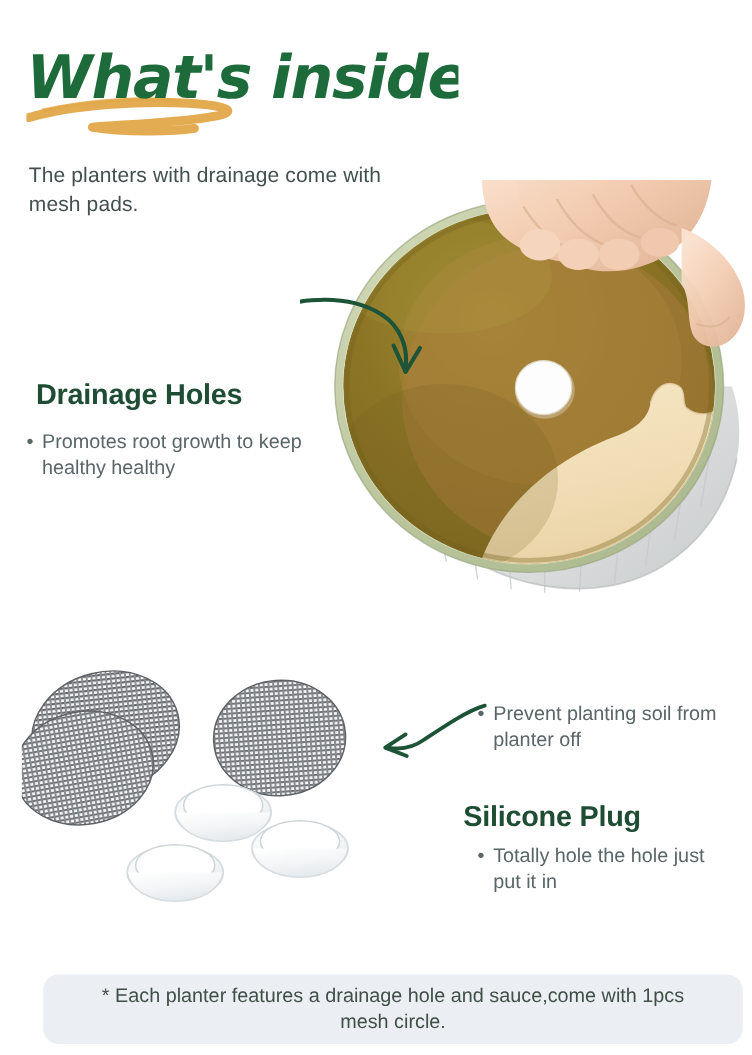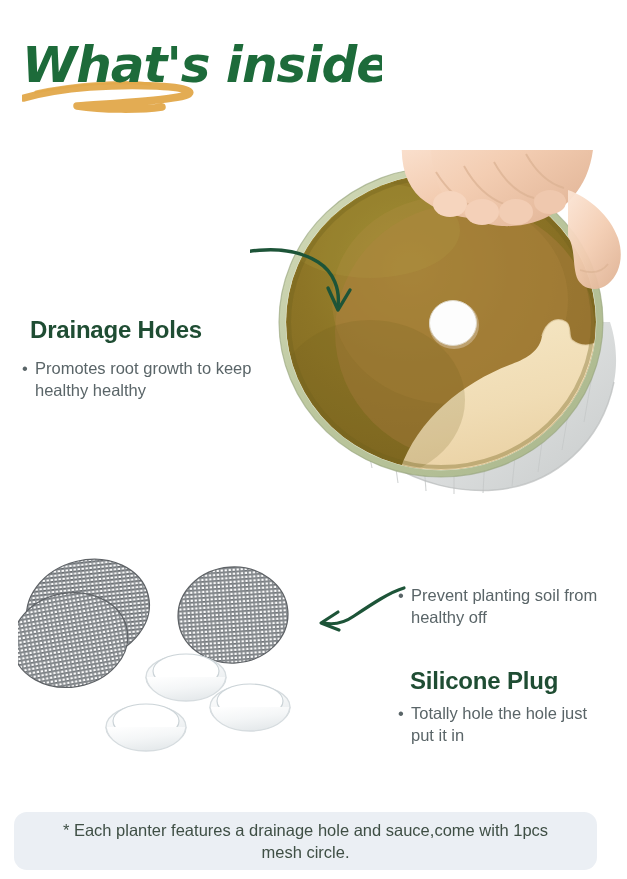--- a/index.html
+++ b/index.html
@@ -63,21 +63,21 @@
     display: block;
     margin-left: 13px;
   }
 
   #drainage-head { left: 30px; top: 316px; }
   #drainage-bullet { left: 22px; top: 357px; width: 250px; }
 
   #mesh-head { left: 410px; top: 548px; }
   #mesh-bullet { left: 398px; top: 584px; width: 205px; }
 
-  #plug-head { left: 410px; top: 667px; }
+  #plug-head { left: 386px; top: 667px; }
   #plug-bullet { left: 398px; top: 702px; width: 210px; }
 
   
   .photo {
     position: absolute;
     overflow: hidden;
   }
   #planter-photo {
     left: 250px;
     top: 150px;
@@ -87,21 +87,21 @@
   #parts-photo {
     left: 18px;
     top: 535px;
     width: 310px;
     height: 235px;
   }
 
   
   #footer-note {
     position: absolute;
-    left: 14px;
+    left: 36px;
     top: 812px;
     width: 583px;
     height: 58px;
     background: #ebeff4;
     border-radius: 13px;
     box-sizing: border-box;
     display: flex;
     align-items: center;
     justify-content: center;
     text-align: center;
@@ -132,20 +132,21 @@
         <path d="M14,66 C55,57 100,55 128,58" fill="none" stroke="#e2a84a" stroke-width="3.2" stroke-linecap="round" opacity="0.85"></path>
       </g>
 
       <text x="0" y="56" font-family="'DejaVu Sans', sans-serif" font-size="50" font-style="italic" font-weight="bold" fill="#1d6b3a" letter-spacing="-1">
         <tspan id="title-tspan">What's inside?</tspan>
       </text>
     </svg>
 
   </div>
 
+  <div class="subtitle">The planters with drainage come with mesh pads.</div>
 
   <div class="photo" id="planter-photo">
     <svg width="377" height="345" viewBox="0 0 377 345">
       <defs>
         <radialGradient id="glazeGrad" cx="40%" cy="32%" r="78%">
           <stop offset="0%" stop-color="#9c8a30"></stop>
           <stop offset="45%" stop-color="#8d7526"></stop>
           <stop offset="100%" stop-color="#7d6520"></stop>
         </radialGradient>
         <linearGradient id="creamGrad" x1="0" y1="0" x2="0.3" y2="1">
@@ -306,21 +307,21 @@
   </svg>
 
   <div class="sec-head" id="drainage-head">Drainage Holes</div>
   <div class="sec-bullet" id="drainage-bullet">
     <span class="dot">•</span>
     <span class="btxt">Promotes root growth to keep healthy healthy</span>
   </div>
 
   <div class="sec-bullet" id="mesh-bullet">
     <span class="dot">•</span>
-    <span class="btxt">Prevent planting soil from healthy off</span>
+    <span class="btxt">Prevent planting soil from planter off</span>
   </div>
 
   <div class="sec-head" id="plug-head">Silicone Plug</div>
   <div class="sec-bullet" id="plug-bullet">
     <span class="dot">•</span>
     <span class="btxt">Totally hole the hole just put it in</span>
   </div>
 
   <div id="footer-note">
     <div class="ftxt">* Each planter features a drainage hole and sauce,come with 1pcs mesh circle.</div>

